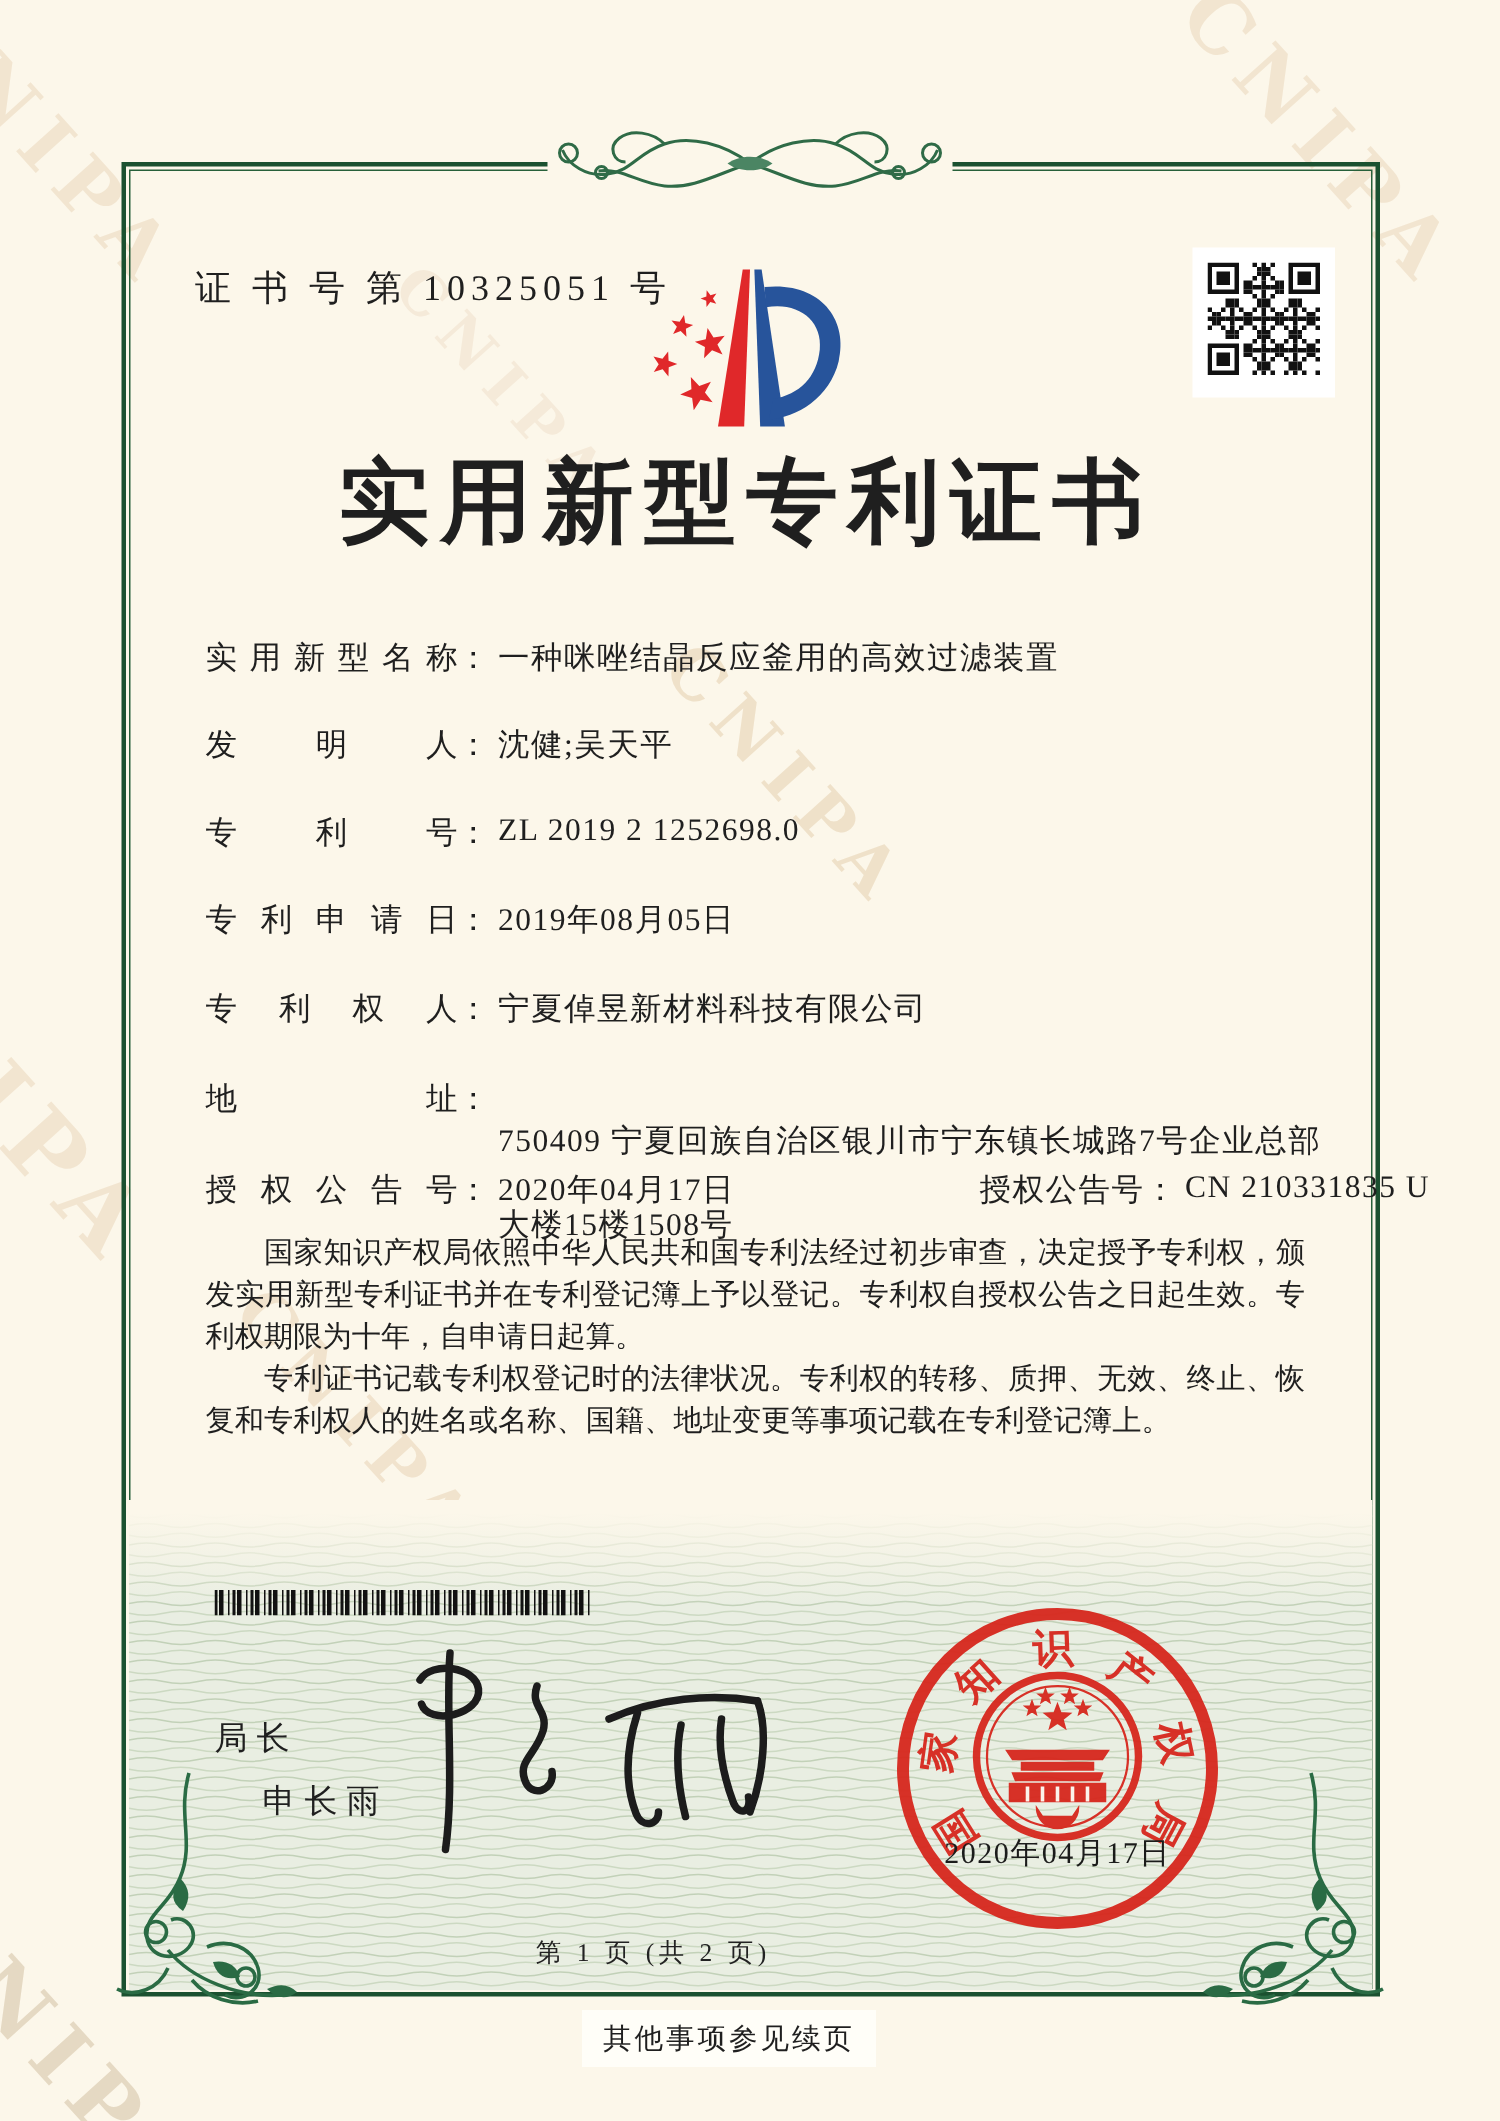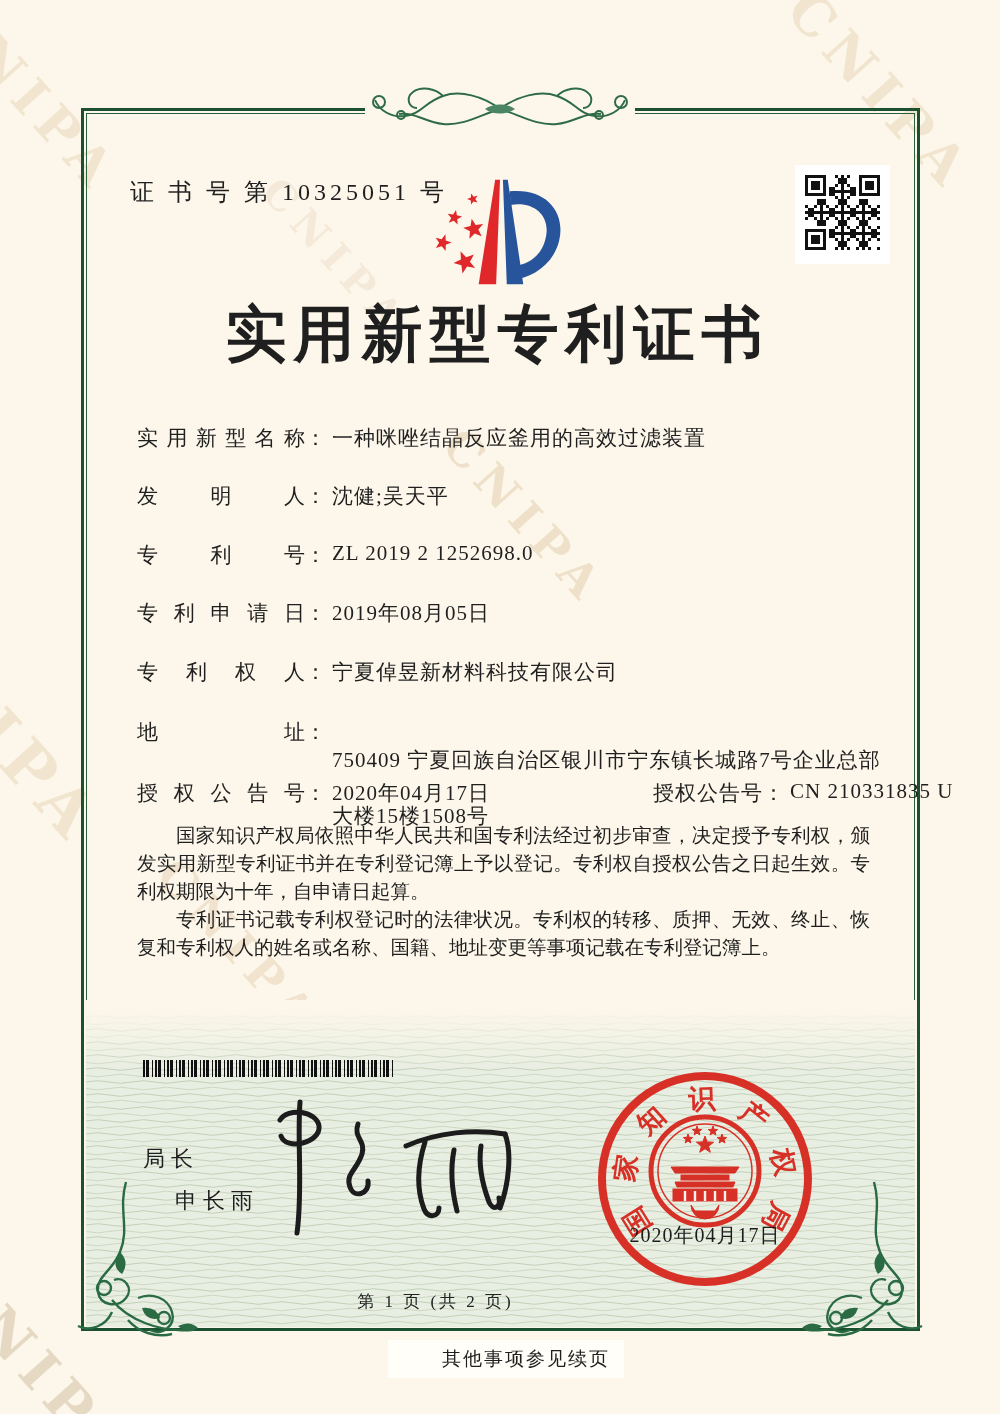--- a/index.html
+++ b/index.html
@@ -63,21 +63,21 @@
   .seal-ring{position:absolute;inset:0;border:8px solid #d7271d;border-radius:50%;}
   .seal-char{position:absolute;font-size:27px;font-weight:bold;color:#d7271d;
       transform:translate(-50%,-50%);}
   .seal-emblem{position:absolute;left:47px;top:39px;}
   .seal-date{position:absolute;left:0;top:150px;width:100%;text-align:center;
       font-size:20px;color:#111;letter-spacing:1px;}
 
   .page-info{position:absolute;left:81px;top:1290px;width:709px;text-align:center;
       font-size:17px;letter-spacing:3px;color:#222;}
   .continuation-box{position:absolute;left:388px;top:1340px;width:196px;height:38px;
-      background:#fffef8;display:flex;align-items:center;justify-content:center;padding-left:40px;}
+      background:#fffef8;display:flex;align-items:center;justify-content:center;}
   .continuation-box span{font-size:19px;letter-spacing:2px;}
 
   .ornament{position:absolute;pointer-events:none;}
 </style>
 </head>
 <body>
 
 <span class="wm wm1">CNIPA</span>
 <span class="wm wm2">CNIPA</span>
 <span class="wm wm3">CNIPA</span>

